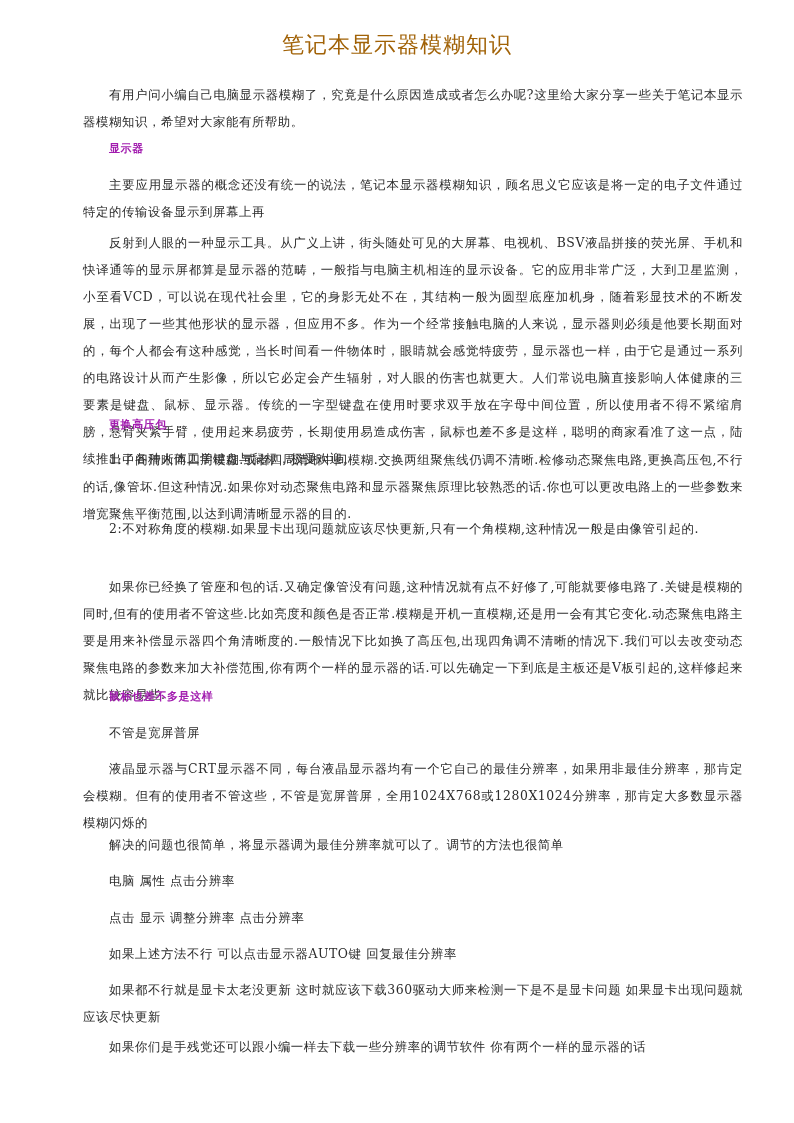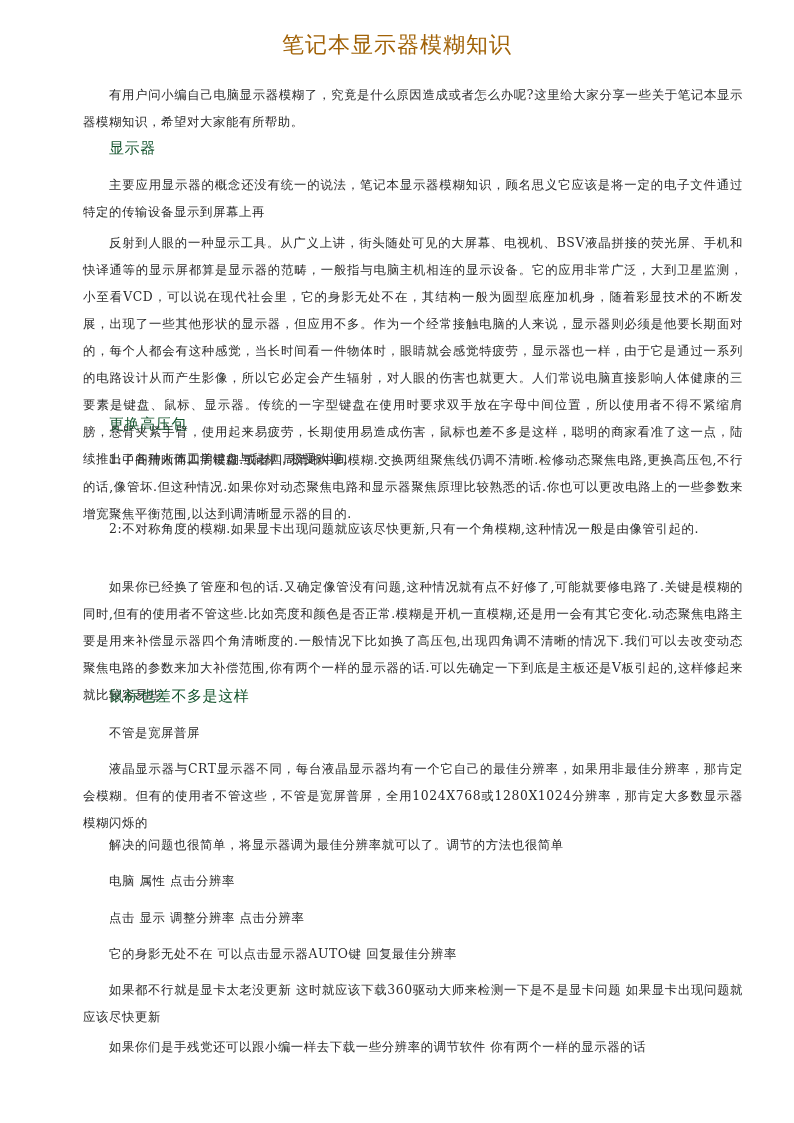--- a/index.html
+++ b/index.html
@@ -9,21 +9,21 @@
       font-family: "DejaVu Serif", "Liberation Serif", serif;
       color: #2b2b2b;
     }
     .title {
       position: absolute; left: 0; width: 660px; top: 30px;
       text-align: center; font-family: "DejaVu Sans", "Liberation Sans", sans-serif;
       font-size: 22px; color: #a16207; letter-spacing: 1px; line-height: 30px; margin: 0; font-weight: normal;
     }
     .blk { position: absolute; left: 16px; width: 660px; margin: 0; font-size: 12.4px; line-height: 27px; text-align: justify; letter-spacing: 0.6px; }
     .indent { text-indent: 26px; }
-    .heading { font-weight: normal; color: #14532d; font-size: 15px; padding-left: 26px; }
+    .heading { font-weight: bold; color: #a21caf; font-size: 11px; padding-left: 26px; }
   </style>
 </head>
 <body>
 
 <div class="page">
   <h1 class="title">笔记本显示器模糊知识</h1>
 
   <p class="blk indent" style="top:81px">有用户问小编自己电脑显示器模糊了，究竟是什么原因造成或者怎么办呢?这里给大家分享一些关于笔记本显示器模糊知识，希望对大家能有所帮助。</p>
 
   <p class="blk heading" style="top:135px">显示器</p>
@@ -34,16 +34,16 @@
   <p class="blk indent" style="top:446px">1:中间清晰而四周模糊.或者四周清晰中间模糊.交换两组聚焦线仍调不清晰.检修动态聚焦电路,更换高压包,不行的话,像管坏.但这种情况.如果你对动态聚焦电路和显示器聚焦原理比较熟悉的话.你也可以更改电路上的一些参数来增宽聚焦平衡范围,以达到调清晰显示器的目的.</p>
   <p class="blk indent" style="top:515px">2:不对称角度的模糊.如果显卡出现问题就应该尽快更新,只有一个角模糊,这种情况一般是由像管引起的.</p>
   <p class="blk indent" style="top:573px">如果你已经换了管座和包的话.又确定像管没有问题,这种情况就有点不好修了,可能就要修电路了.关键是模糊的同时,但有的使用者不管这些.比如亮度和颜色是否正常.模糊是开机一直模糊,还是用一会有其它变化.动态聚焦电路主要是用来补偿显示器四个角清晰度的.一般情况下比如换了高压包,出现四角调不清晰的情况下.我们可以去改变动态聚焦电路的参数来加大补偿范围,你有两个一样的显示器的话.可以先确定一下到底是主板还是V板引起的,这样修起来就比较容易些.</p>
 
   <p class="blk heading" style="top:683px">鼠标也差不多是这样</p>
   <p class="blk indent" style="top:719px">不管是宽屏普屏</p>
   <p class="blk indent" style="top:755px">液晶显示器与CRT显示器不同，每台液晶显示器均有一个它自己的最佳分辨率，如果用非最佳分辨率，那肯定会模糊。但有的使用者不管这些，不管是宽屏普屏，全用1024X768或1280X1024分辨率，那肯定大多数显示器模糊闪烁的</p>
   <p class="blk indent" style="top:831px">解决的问题也很简单，将显示器调为最佳分辨率就可以了。调节的方法也很简单</p>
   <p class="blk indent" style="top:867px">电脑 属性 点击分辨率</p>
   <p class="blk indent" style="top:904px">点击 显示 调整分辨率 点击分辨率</p>
-  <p class="blk indent" style="top:940px">它的身影无处不在 可以点击显示器AUTO键 回复最佳分辨率</p>
+  <p class="blk indent" style="top:940px">如果上述方法不行 可以点击显示器AUTO键 回复最佳分辨率</p>
   <p class="blk indent" style="top:976px">如果都不行就是显卡太老没更新 这时就应该下载360驱动大师来检测一下是不是显卡问题 如果显卡出现问题就应该尽快更新</p>
   <p class="blk indent" style="top:1033px">如果你们是手残党还可以跟小编一样去下载一些分辨率的调节软件 你有两个一样的显示器的话</p>
 </div>
 
 </body></html>

